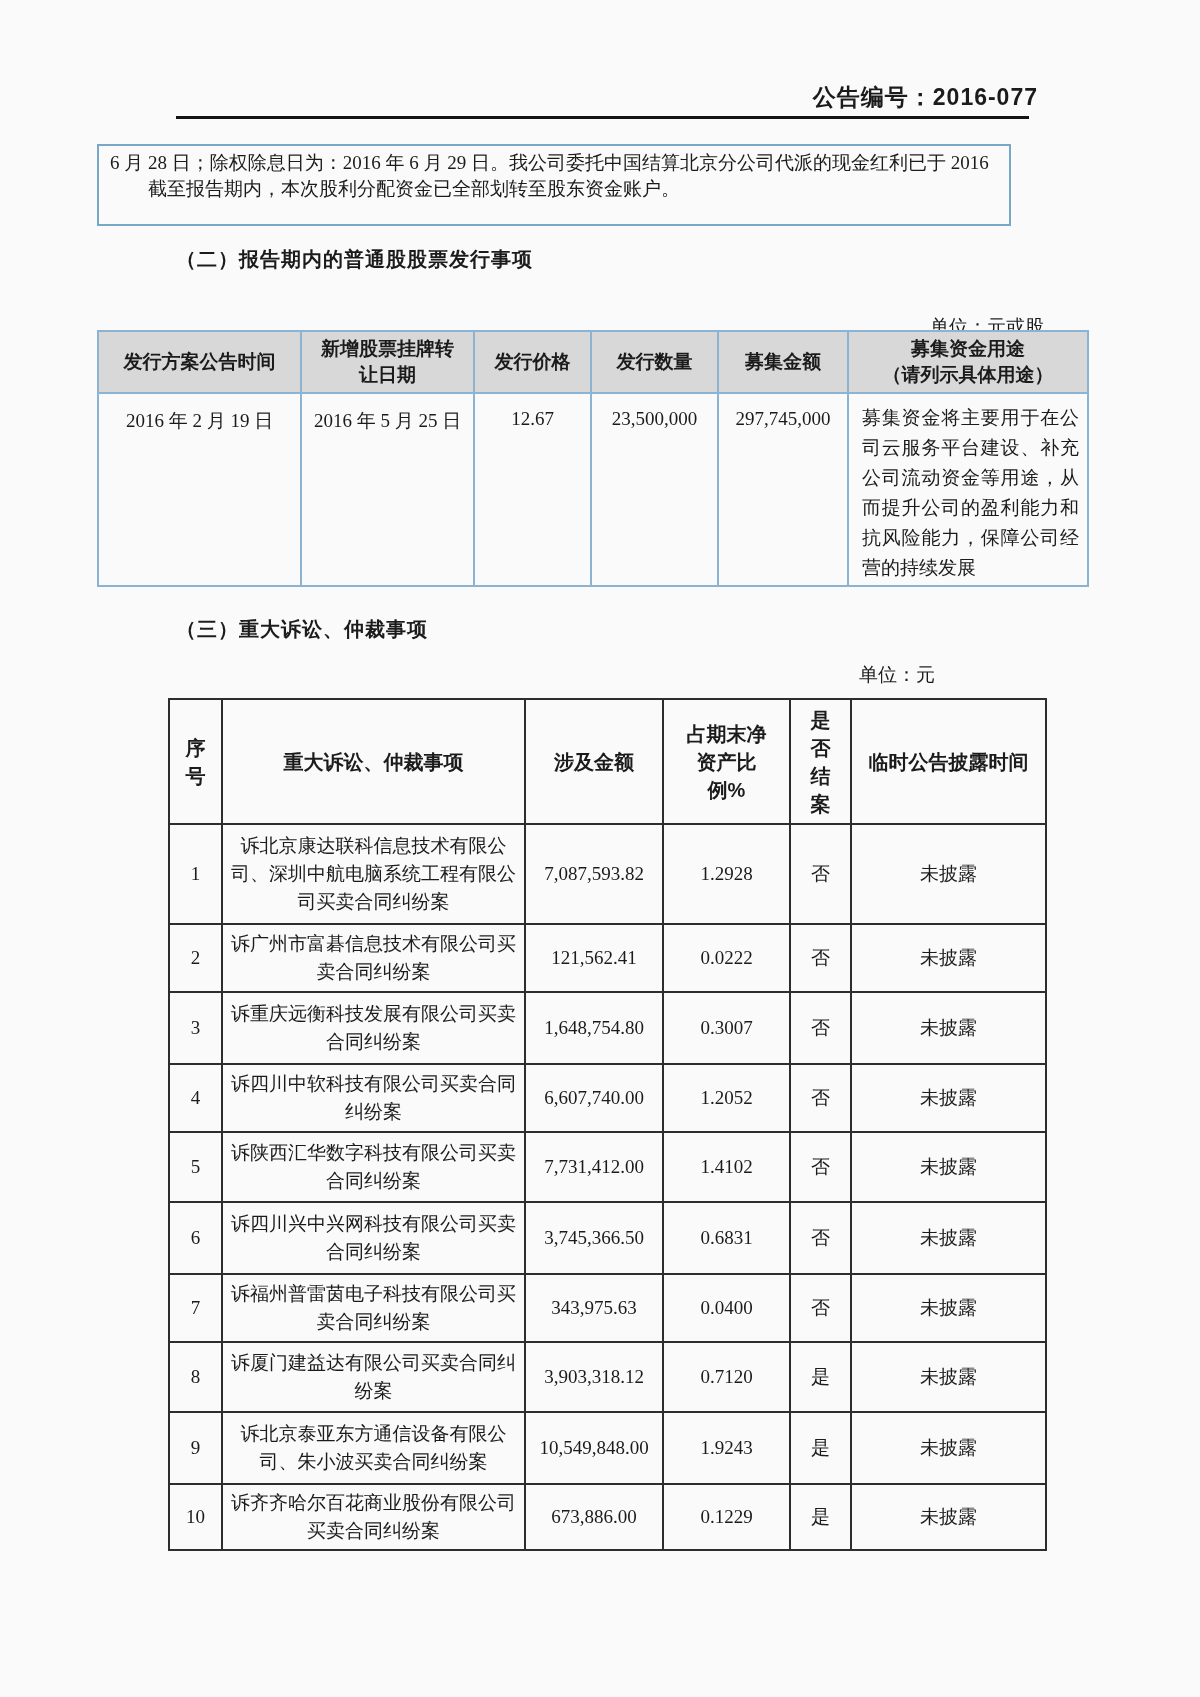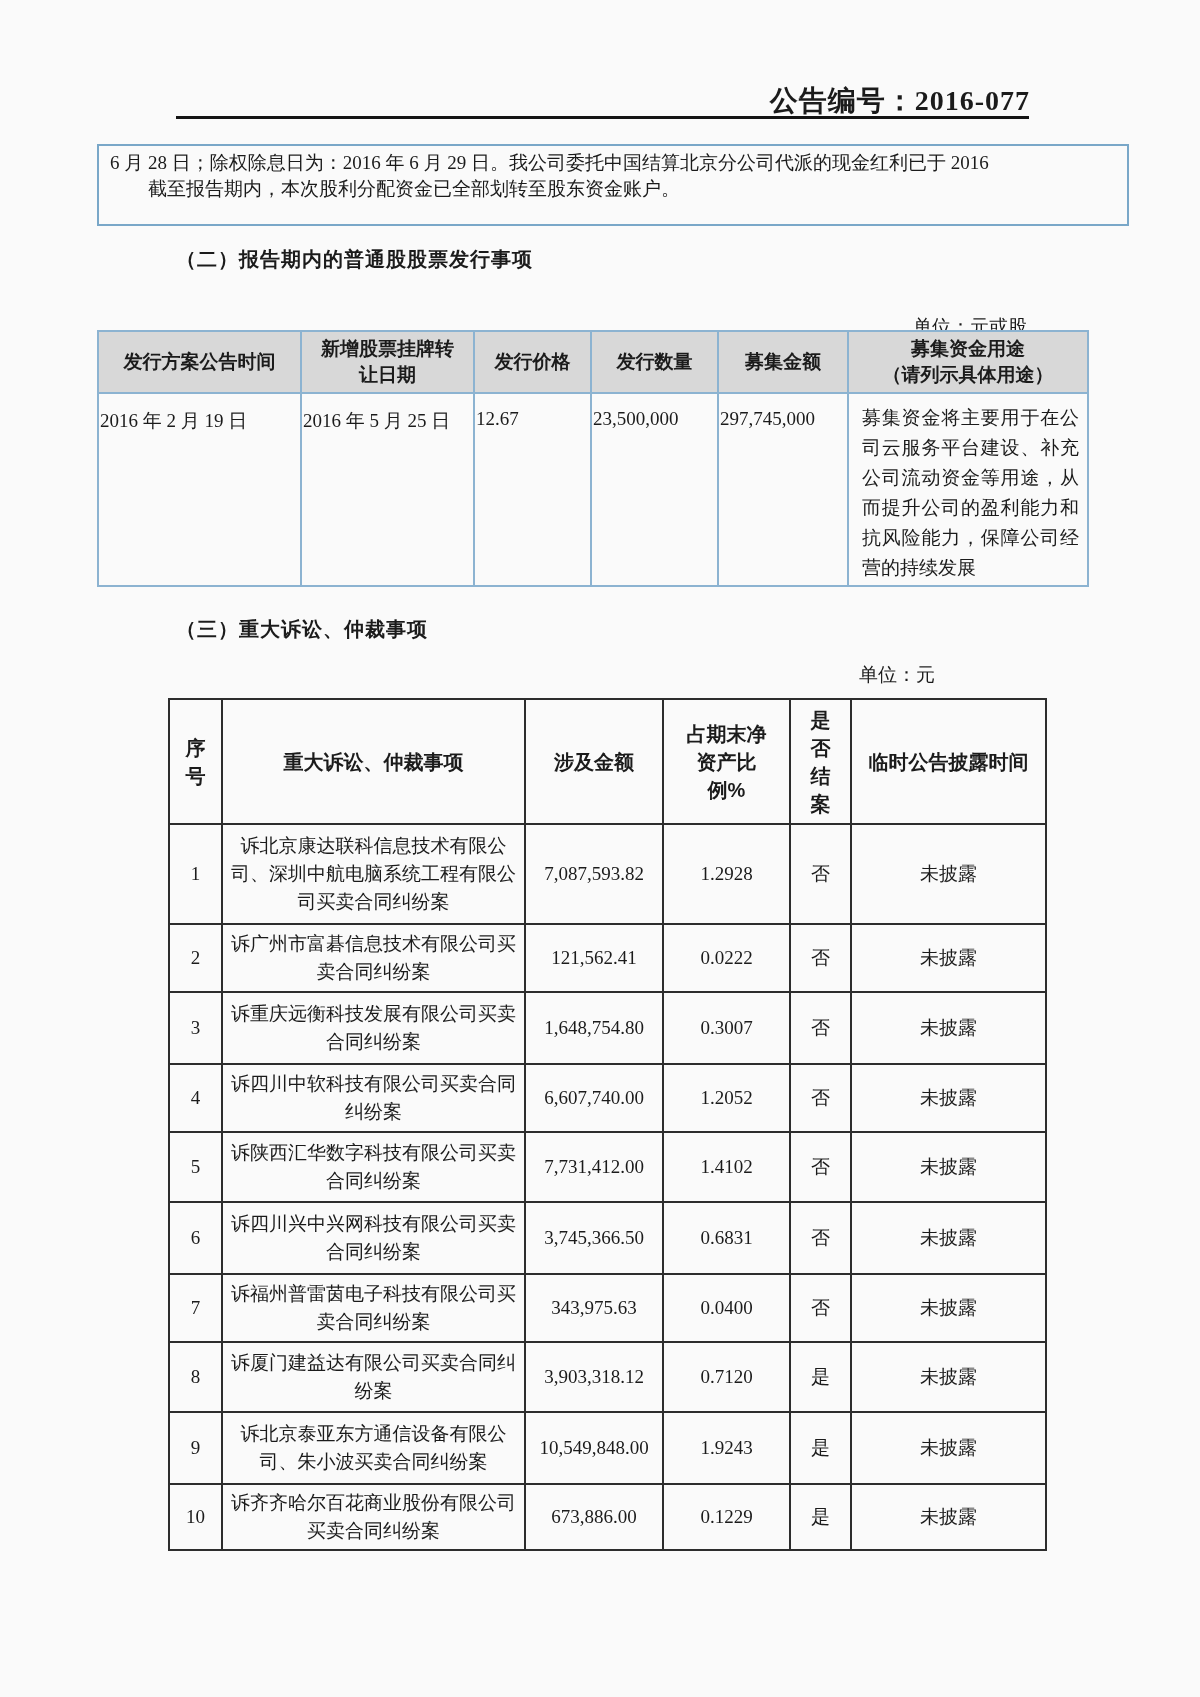--- a/index.html
+++ b/index.html
@@ -4,64 +4,64 @@
 <style>
   html,body{margin:0;padding:0;}
   body{
     width:1200px;height:1697px;position:relative;
     background:#fafafa;color:#1b1b1b;
     font-family:"Liberation Serif","DejaVu Serif",serif;
     overflow:hidden;
   }
 
   .announce-no{
-    position:absolute;top:82px;right:170px;
-    font-family:Liberation Serif, serif;
-    font-weight:bold;font-size:28px;letter-spacing:1px;white-space:nowrap;
+    position:absolute;top:82px;right:162px;
+    font-family:Liberation Sans, sans-serif;
+    font-weight:bold;font-size:23px;letter-spacing:1px;white-space:nowrap;
   }
   .header-rule{
     position:absolute;left:176px;top:116px;width:853px;height:3px;
     background:#141414;
   }
 
   .notice-box{
-    position:absolute;left:97px;top:144px;width:1032px;height:82px;
+    position:absolute;left:97px;top:144px;width:914px;height:82px;
     box-sizing:border-box;border:2px solid #79a7c8;
     padding:4px 11px 0 11px;font-size:19px;line-height:26px;
   }
   .notice-line{white-space:nowrap;}
   .notice-line.indent{text-indent:2em;}
 
   .section-heading{
     position:absolute;font-family:"Liberation Sans","DejaVu Sans",sans-serif;
     font-weight:bold;font-size:20px;letter-spacing:1px;white-space:nowrap;
   }
   .heading-issuance{left:176px;top:246px;}
   .heading-litigation{left:176px;top:616px;}
 
   .unit-label{position:absolute;font-size:19px;white-space:nowrap;}
-  .unit-issuance{top:314px;right:173px;}
+  .unit-issuance{top:314px;right:156px;}
   .unit-litigation{top:662px;right:265px;}
 
   table{border-collapse:collapse;table-layout:fixed;}
   th,td{box-sizing:border-box;}
 
   
   .t1{position:absolute;left:97px;top:330px;width:990px;}
   .t1 th,.t1 td{border:2px solid #8cb3d1;}
   .t1 thead tr{height:62px;}
   .t1 th{
     background:#d8d8d8;
     font-family:"Liberation Sans","DejaVu Sans",sans-serif;
     font-weight:bold;font-size:19px;line-height:26px;
     text-align:center;vertical-align:middle;padding:0 3px;
   }
   .t1 tbody tr{height:193px;}
   .t1 td{
-    vertical-align:top;
+    vertical-align:top;text-align:center;
     font-size:19px;padding-top:14px;
   }
   .t1 td.use-cell{
     text-align:justify;padding:9px 8px 0 13px;line-height:30px;
   }
   .hline{display:block;}
 
   
   .t2{position:absolute;left:168px;top:698px;width:877px;}
   .t2 th,.t2 td{border:2px solid #2d2d2d;}

